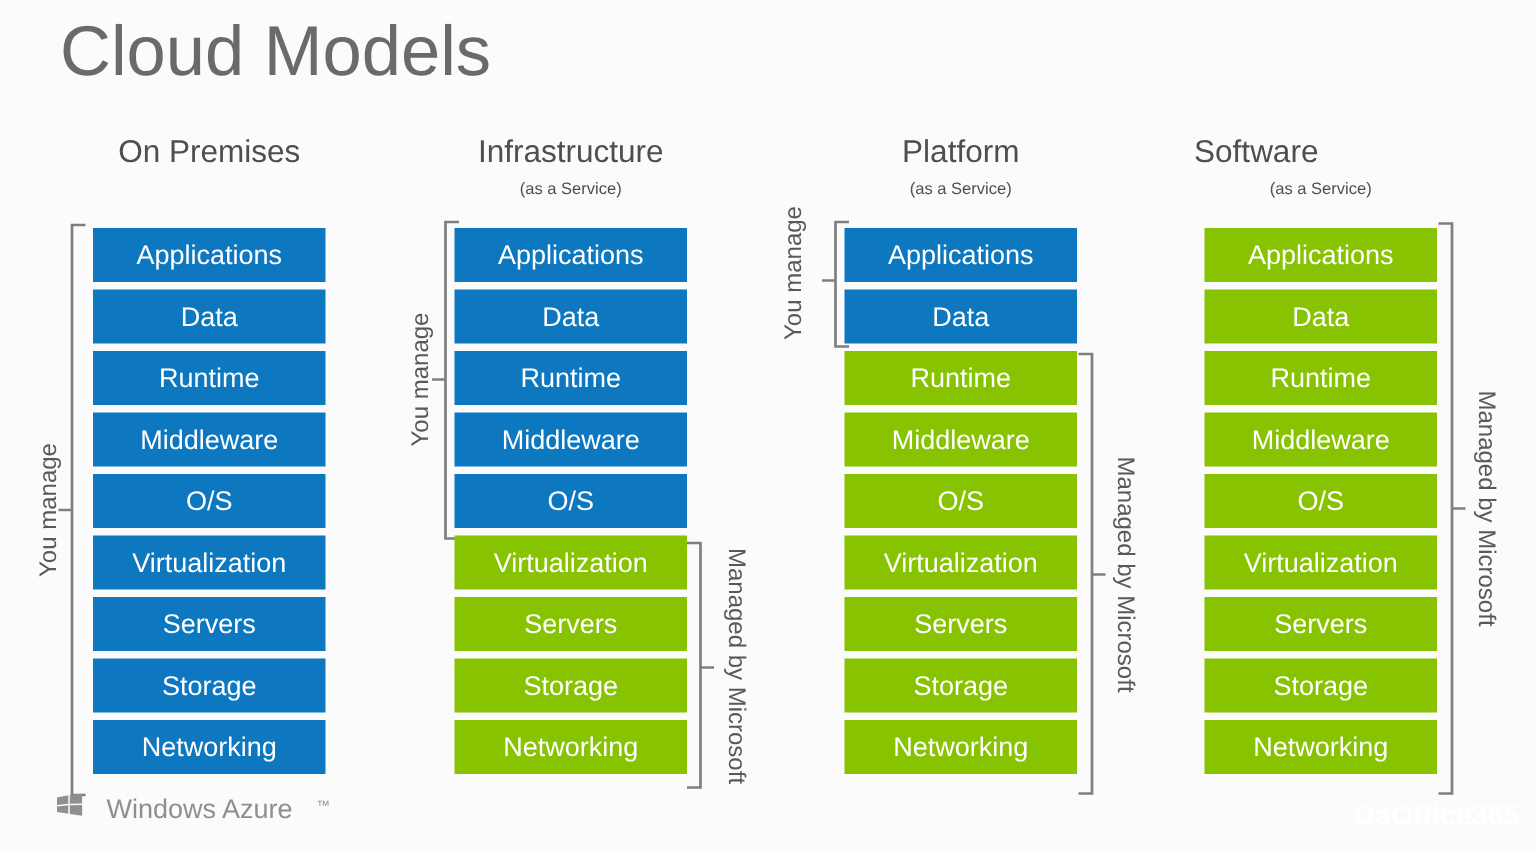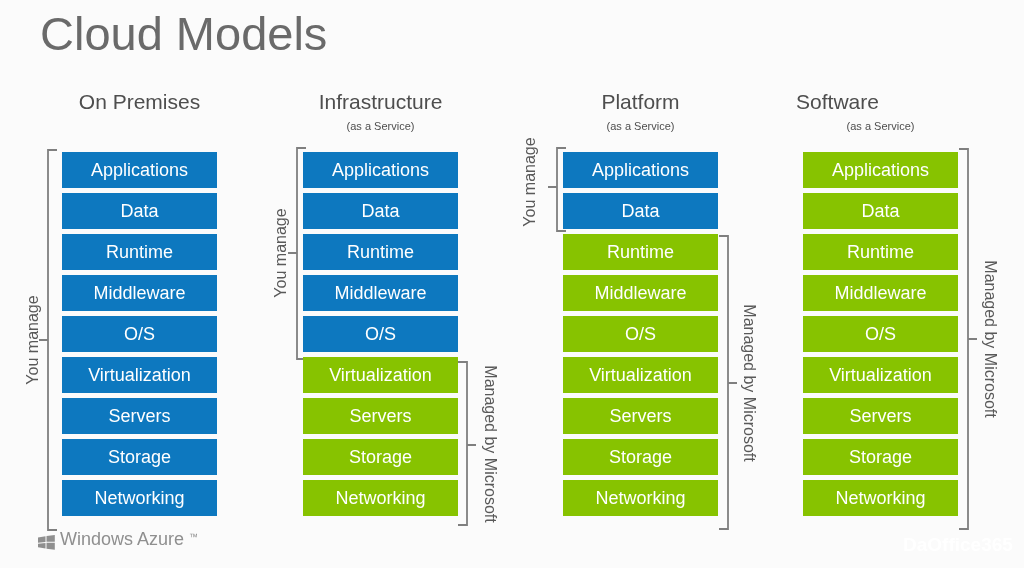--- a/index.html
+++ b/index.html
@@ -35,21 +35,21 @@
   svg.brackets path{stroke:var(--bracket-gray,#7f7f7f);stroke-width:1.8;fill:none;}
   .bracket-label{
     position:absolute;height:22px;line-height:22px;
     font-size:16px;color:var(--label-gray,#595959);
     text-align:center;white-space:nowrap;
   }
   .rot-up{transform:rotate(-90deg);}
   .rot-down{transform:rotate(90deg);}
   .azure{
     position:absolute;left:38px;top:529px;
-    display:flex;align-items:flex-end;gap:5px;
+    display:flex;align-items:flex-start;gap:16px;
     color:var(--logo-gray,#8f8f8f);font-size:18px;
   }
   .azure .tm{font-size:9px;align-self:flex-start;margin-top:3px;}
   .watermark{
     position:absolute;left:903px;top:534px;
     font-size:19px;font-weight:bold;
     color:var(--watermark,#ffffff);
   }
 </style>
 </head>

